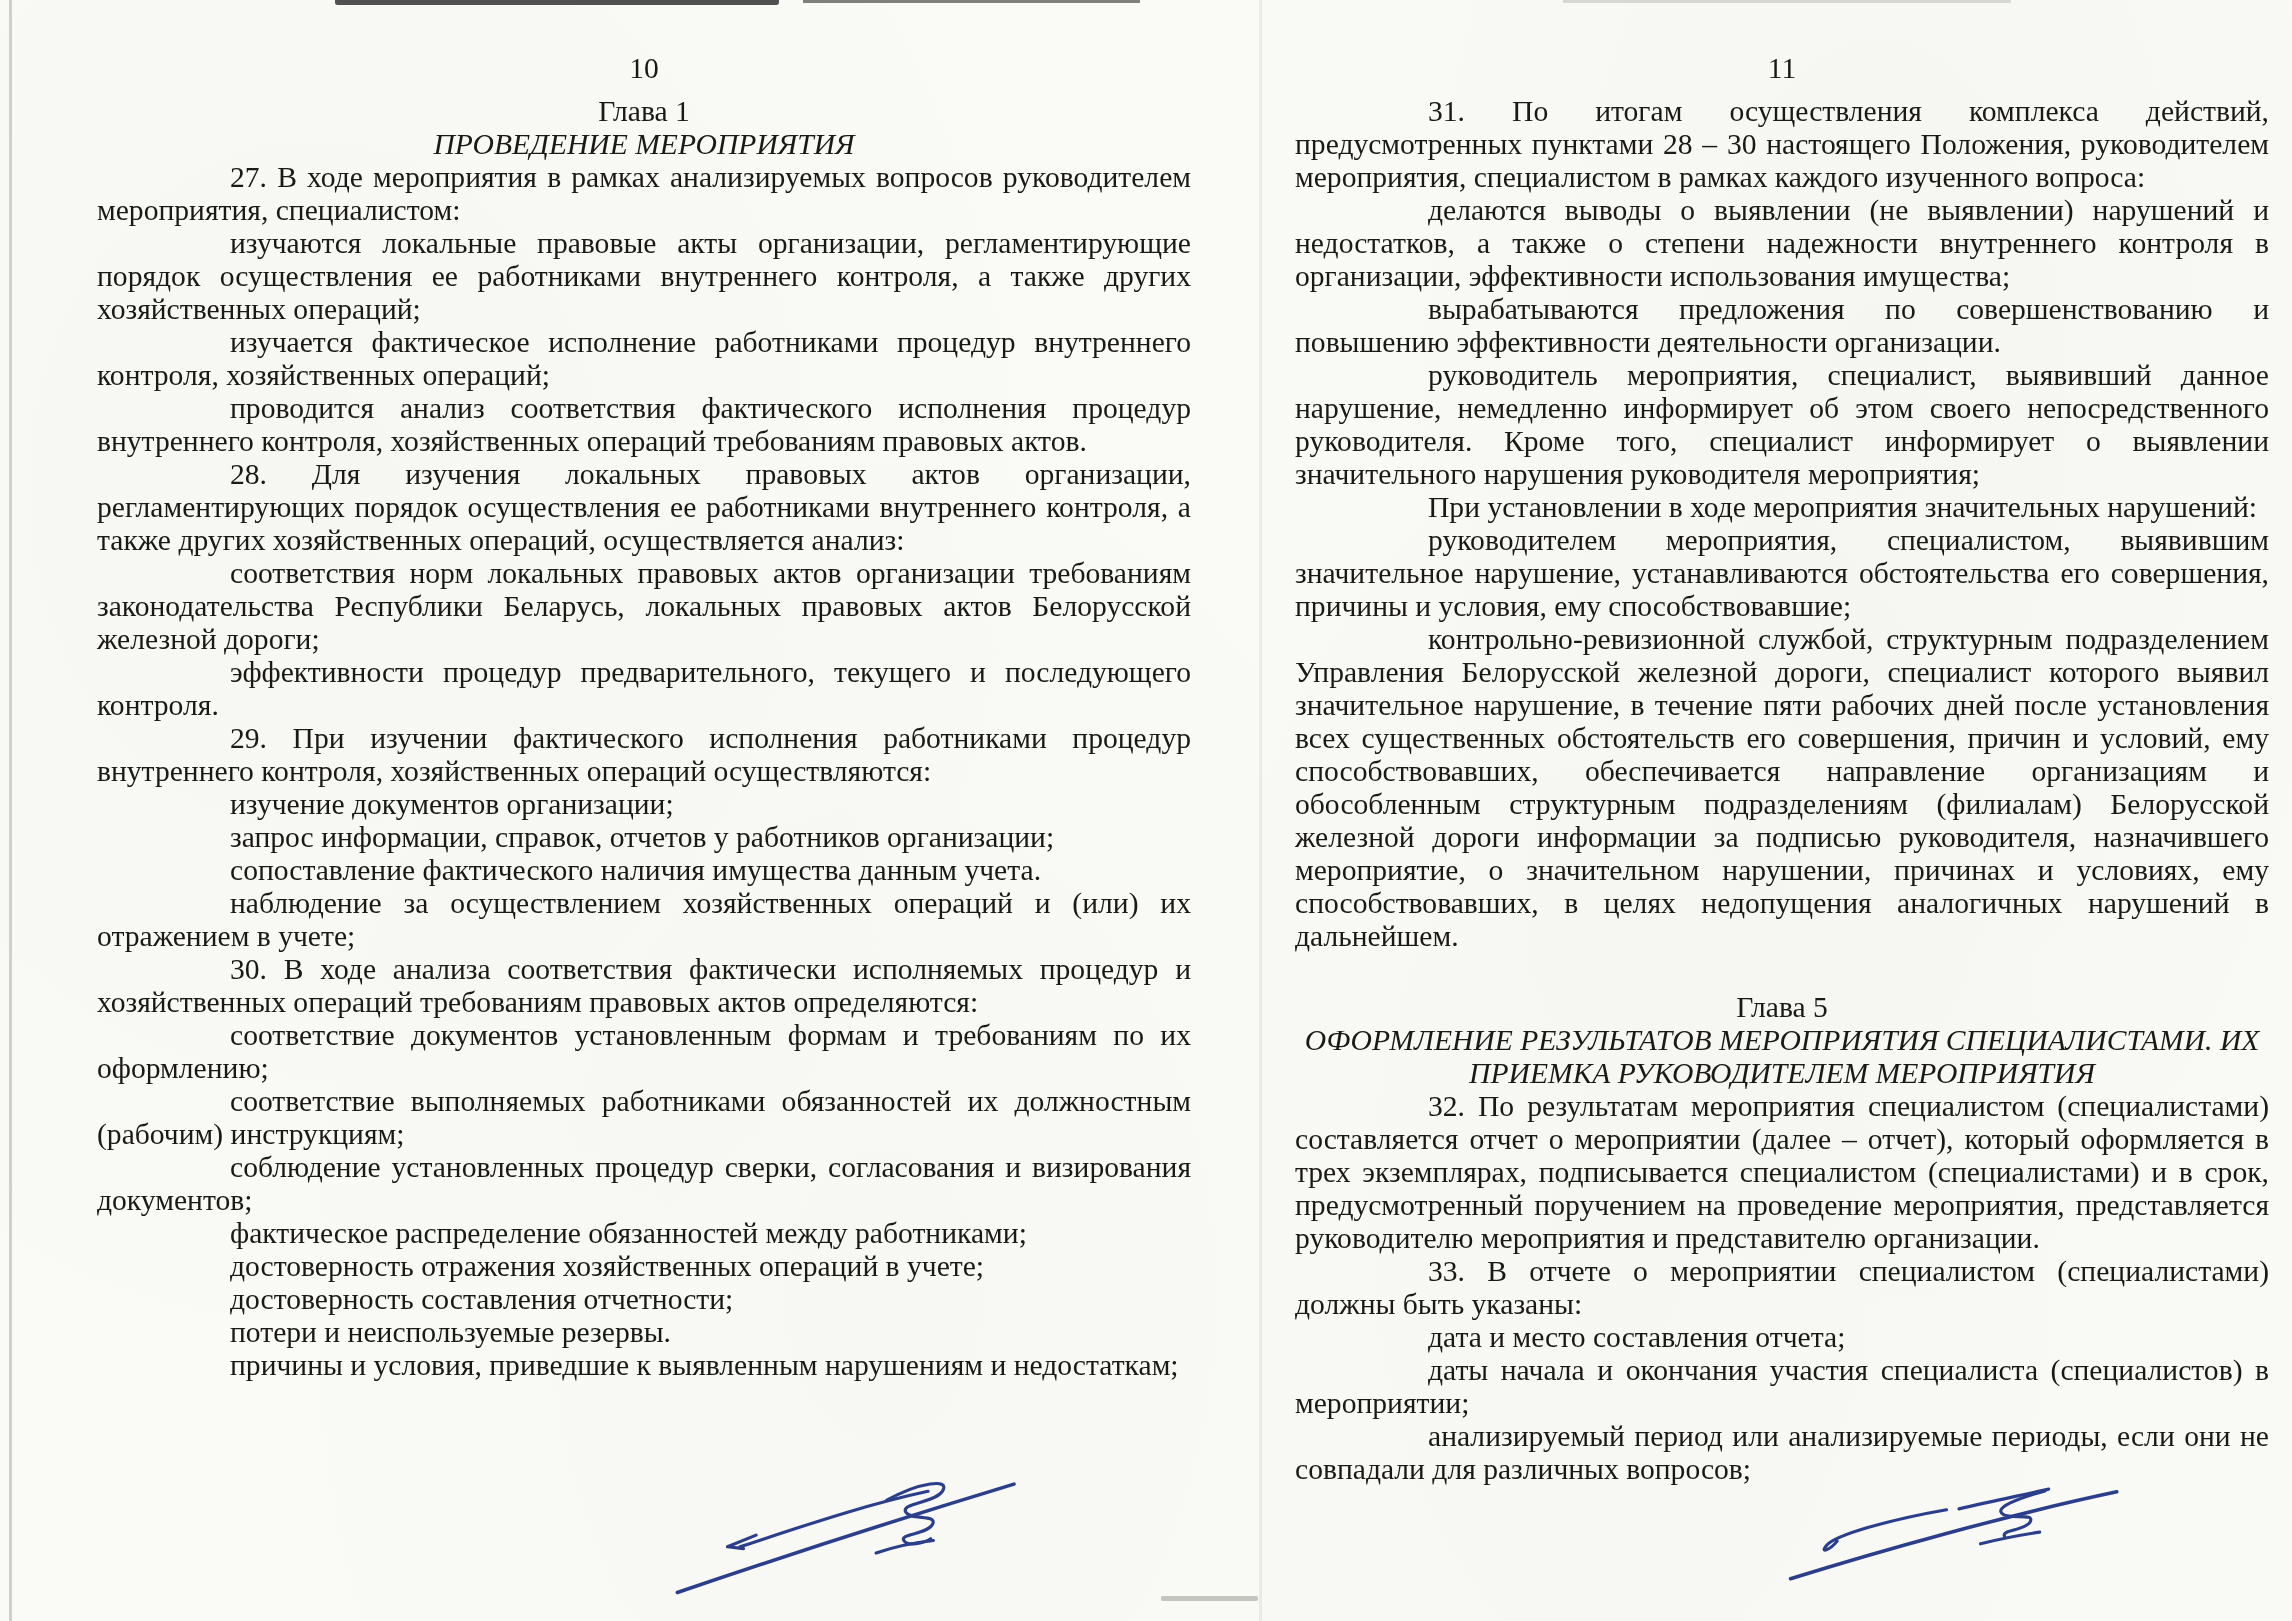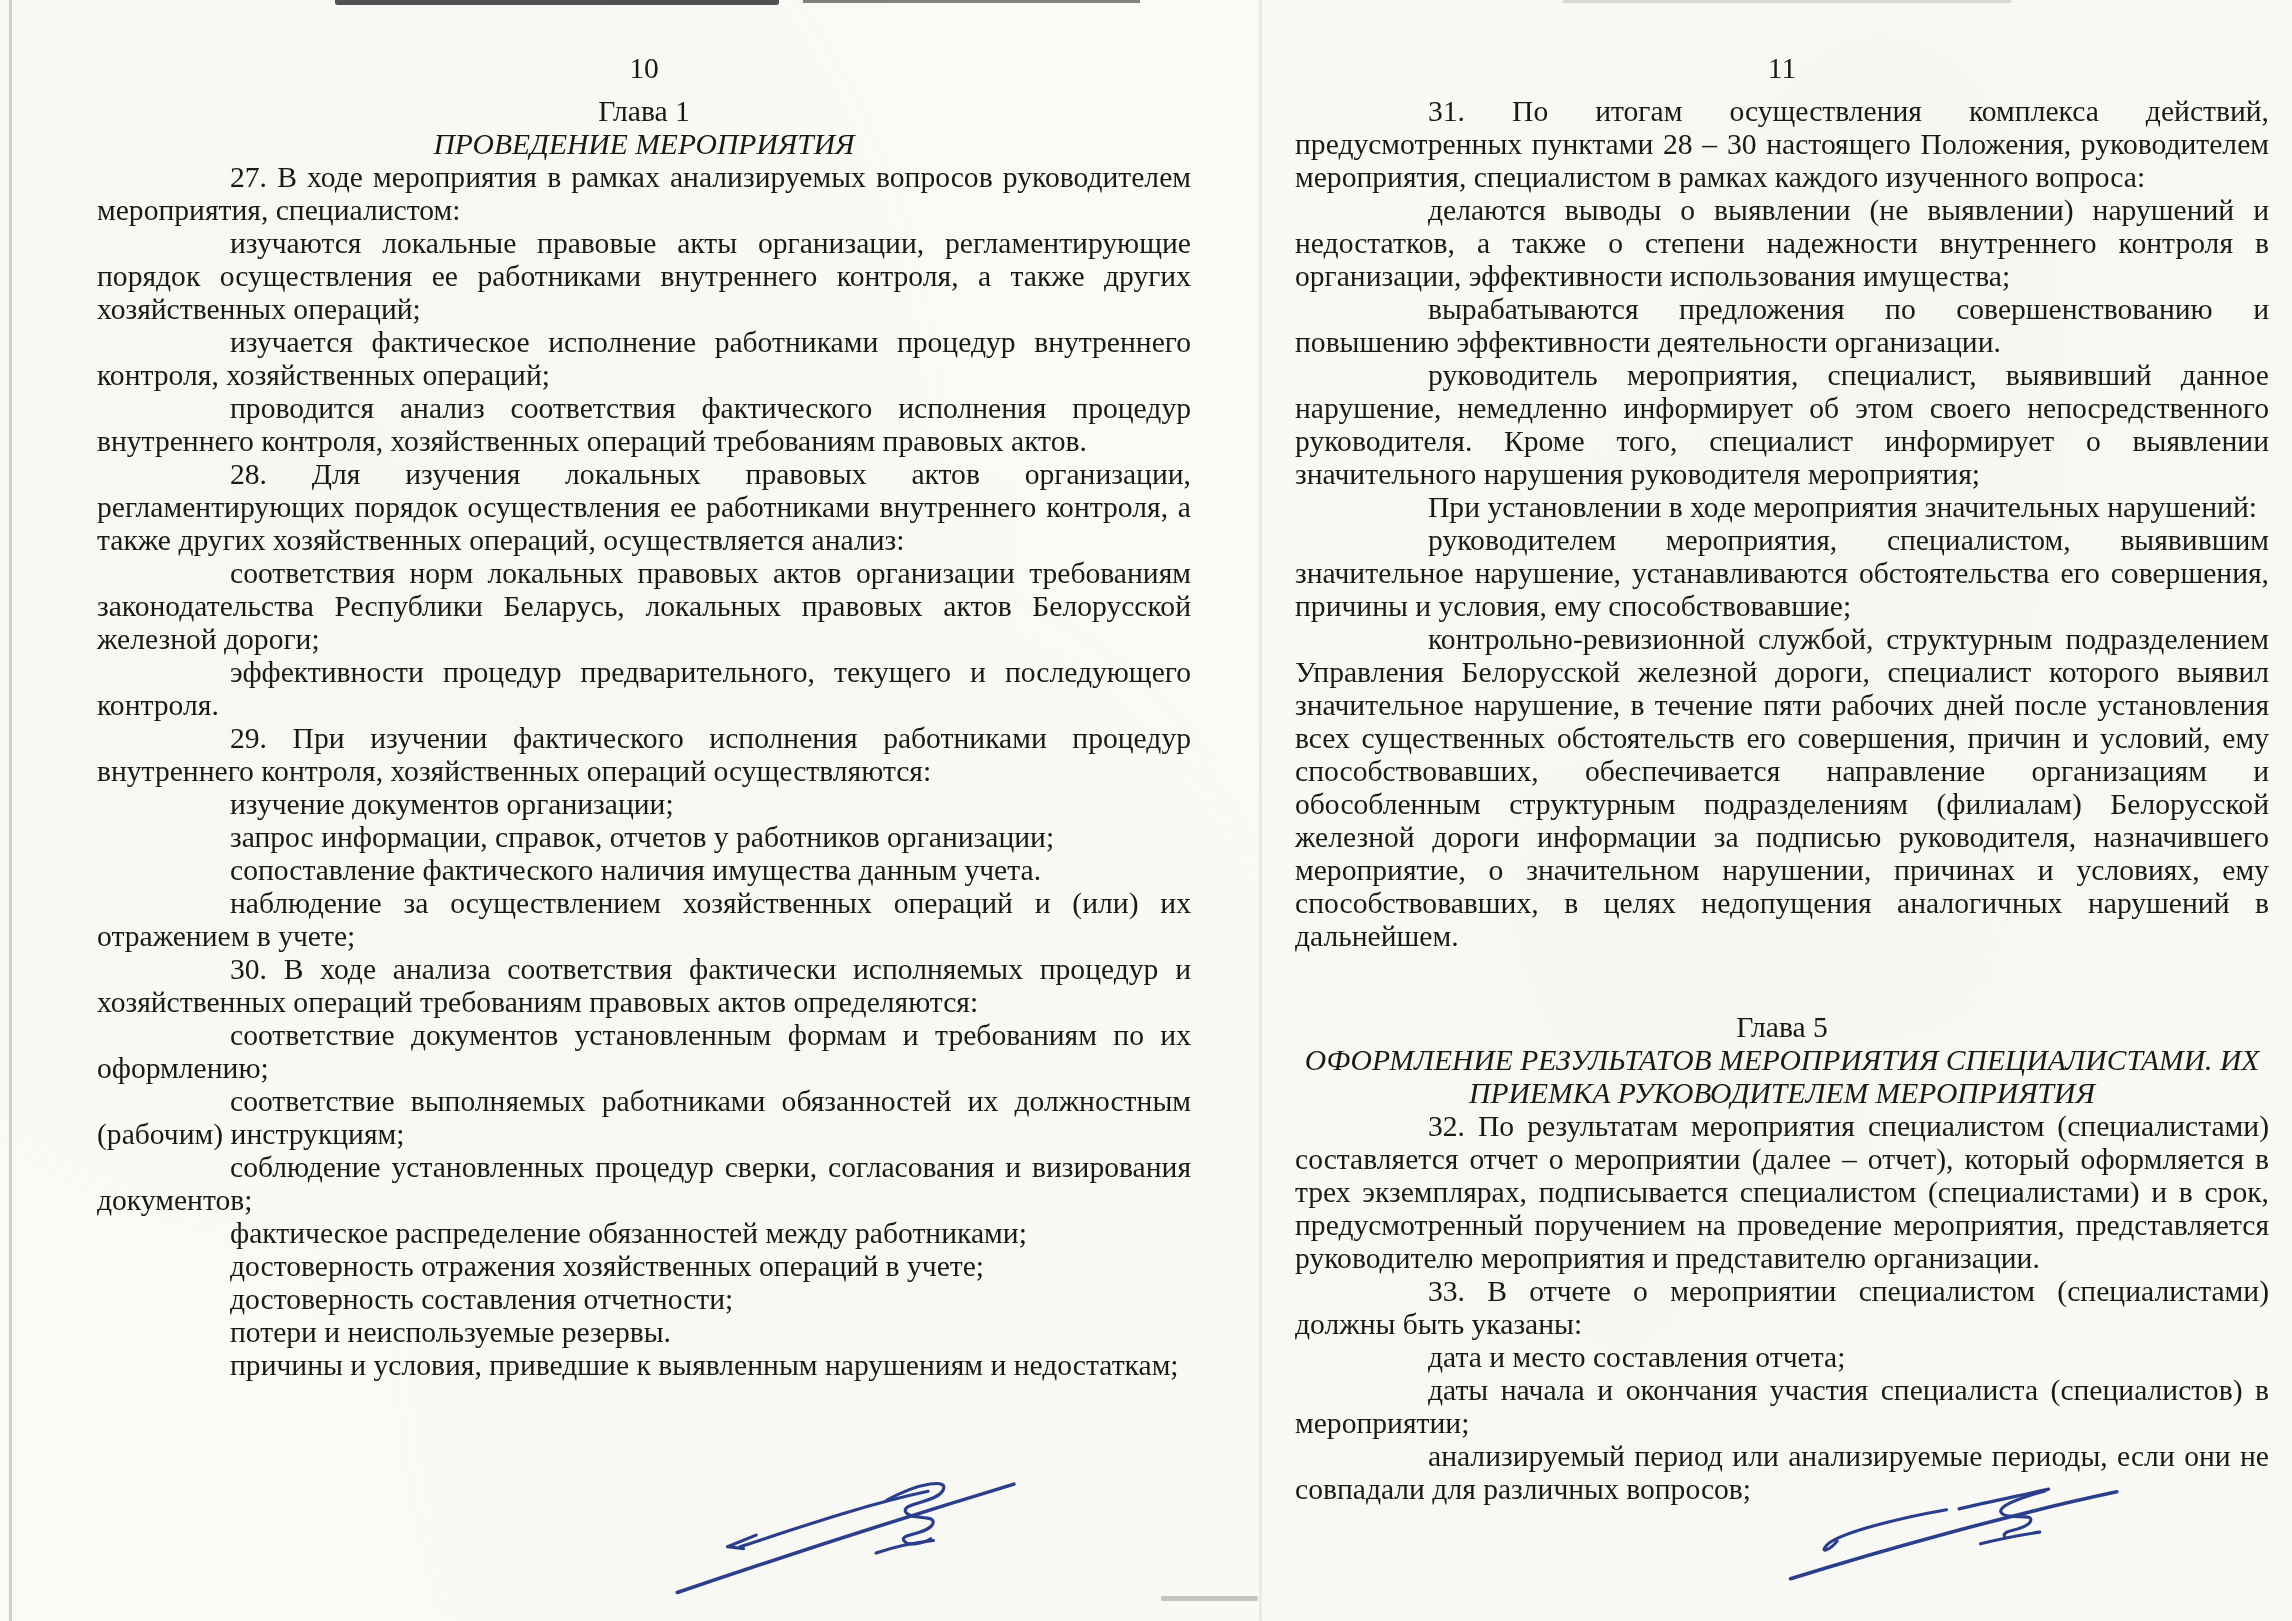--- a/index.html
+++ b/index.html
@@ -26,21 +26,21 @@
   .content { position:absolute; top:52px; }
   .page-left  .content { left:97px; width:1094px; }
   .page-right .content { left:34px;  width:974px; }
   .pagenum {
     text-align:center; font-size:29.6px; line-height:33px; margin-bottom:9.9px;
   }
   .block { font-size:29.6px; line-height:33px; }
   .para  { text-align:justify; text-justify:inter-word; text-indent:133px; }
   .chapter { text-align:center; }
   .title   { text-align:center;font-style:italic; }
-  .gap-before { margin-top:58px; }
+  .gap-before { margin-top:38px; }
   .sig { position:absolute; pointer-events:none; }
   .sig path { fill:none; stroke:var(--ink, #2b3e8c); stroke-linecap:round; stroke-linejoin:round; }
   
   .artifact { position:absolute; }
   .art-top-1 { left:335px;  top:0; width:444px; height:5.4px; background:#343434; opacity:.85; border-radius:0 0 2.7px 2.7px; }
   .art-top-2 { left:803px;  top:0; width:337px; height:2.7px; background:#4c4c4c; opacity:.7; }
   .art-top-3 { left:1563px; top:0; width:448px; height:2.7px; background:#9c9c98; opacity:.35; }
   .art-left-edge { left:9px; top:0; width:2.7px; height:1621px; background:#c6c6bf; opacity:.8; }
   .art-seam { left:1259px; top:0; width:2.7px; height:1621px; background:rgba(110,110,104,0.10); }
   .art-dash { left:1161px; top:1596px; width:97px; height:4.5px; background:#9a9a94; opacity:.55; border-radius:1.8px; }

